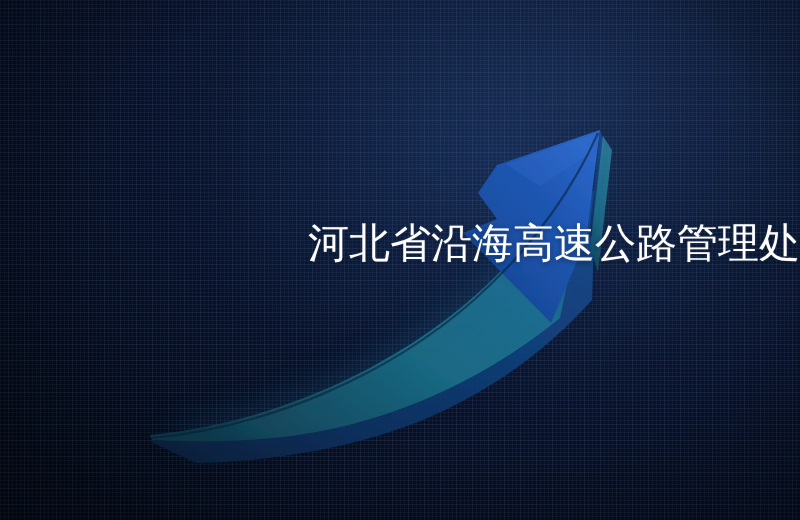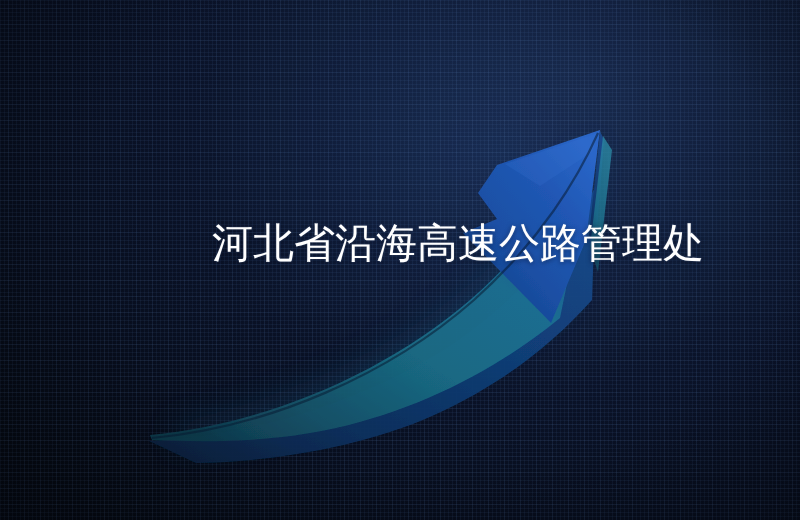--- a/index.html
+++ b/index.html
@@ -96,21 +96,21 @@
     width: 800px;
     height: 520px;
   }
 
   
   .title {
     position: absolute;
     left: 0;
     top: 214px;
     width: 800px;
-    text-align: center;
+    text-align: right;
     padding-left: 116px;
     box-sizing: border-box;
     color: #ffffff;
     font-size: 41px;
     line-height: 58px;
     letter-spacing: 0px;
     font-weight: 400;
     white-space: nowrap;
     text-shadow:
       0 0 2px rgba(180, 210, 255, 0.30),

